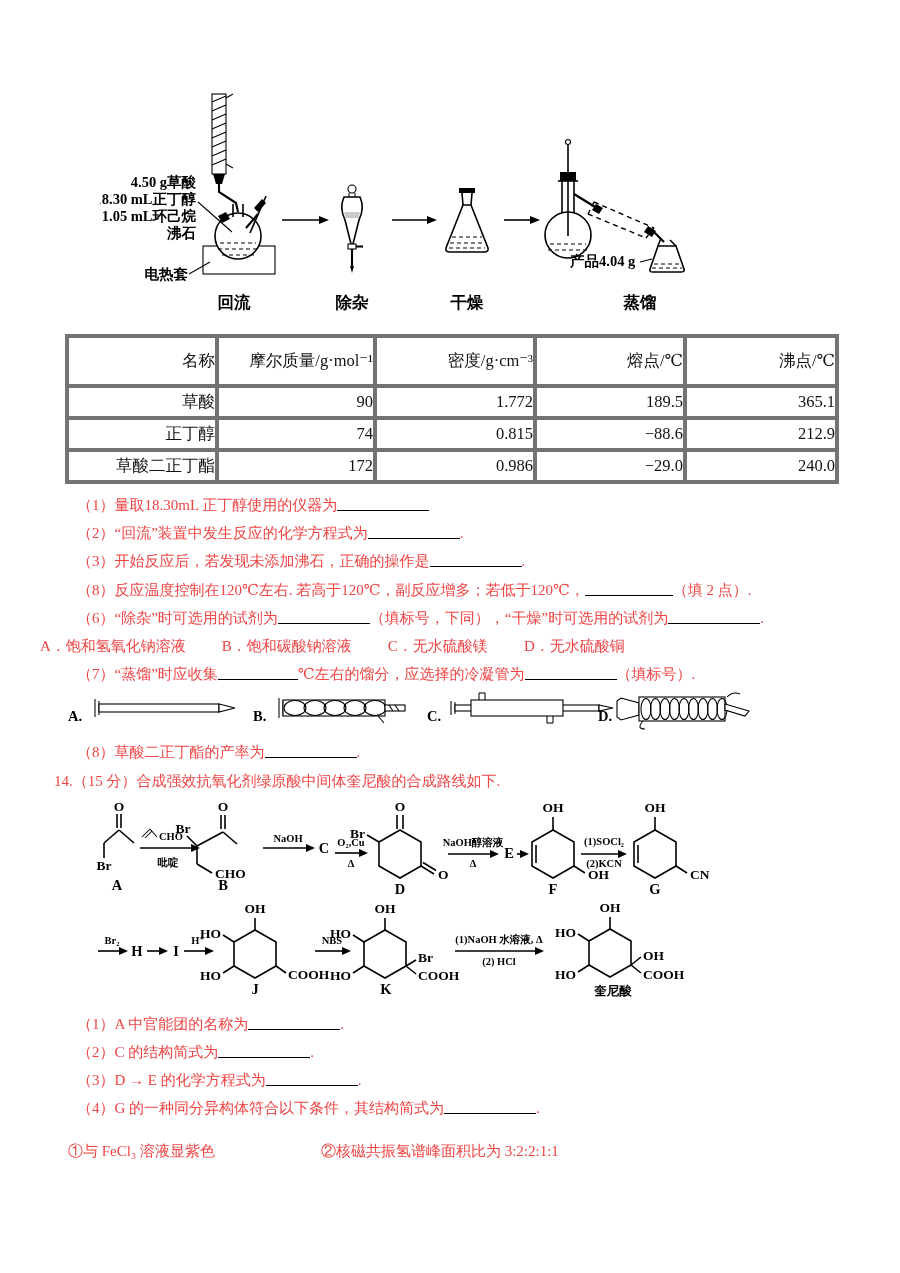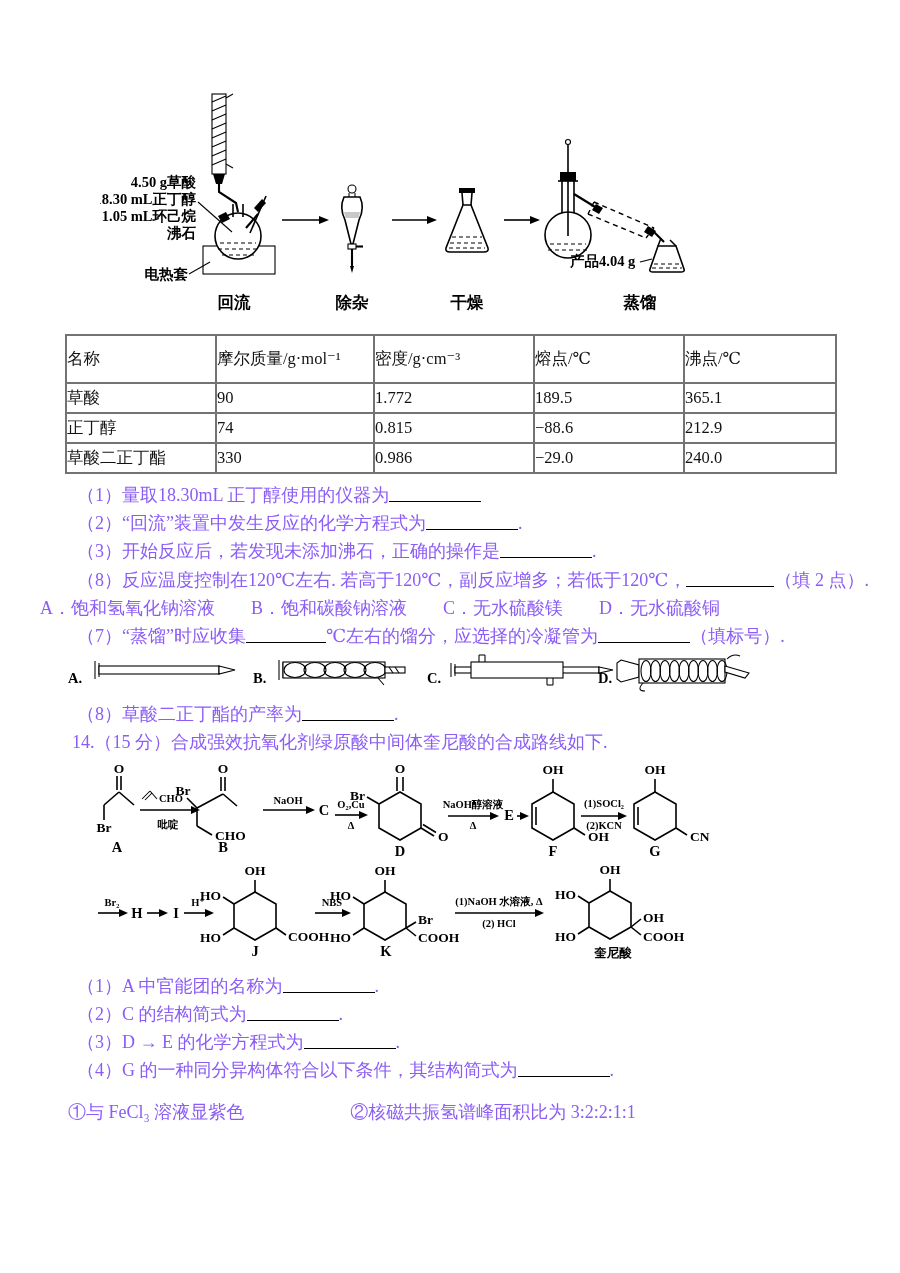--- a/index.html
+++ b/index.html
@@ -13,34 +13,34 @@
   .fig-app  { display:block; margin:86px 0 0 100px; }
   .fig-cond { display:block; margin:0 0 0 65px; }
   .fig-s1   { display:block; margin:1px 0 0 65px; }
   .fig-s2   { display:block; margin:0 0 0 65px; }
 
   table.ptable {
     border-collapse:collapse; margin:10px 0 0 65px;
     table-layout:fixed; border:1.5px solid #000;
   }
   .ptable th,.ptable td {
-    border:2px solid #737373; text-align:left; vertical-align:middle;
+    border:4px solid #737373; text-align:right; vertical-align:middle;
     font-weight:normal; font-size:16.5px; padding:0;
   }
   .ptable th { height:46px; }
   .ptable td { height:28px; }
 
   .qblock { margin-top:7px; }
   .q, .opts, .q14head, .conds {
-    margin:0; font-size:18px; line-height:28.2px; white-space:nowrap;
-    color:#8b5cf6;
+    margin:0; font-size:15px; line-height:28.2px; white-space:nowrap;
+    color:#ef4444;
   }
   .q       { padding-left:77px; }
   .opts    { padding-left:40px; }
-  .q14head { padding-left:72px; }
+  .q14head { padding-left:54px; }
   .conds   { padding-left:68px; margin-top:14px; }
   .opt  { margin-right:36px; }
   .cond1 { margin-right:106px; }
 
   .blank {
     display:inline-block; min-width:92px; height:14px;
     border-bottom:1.2px solid #000; vertical-align:-1px;
   }
   .blank.w80 { min-width:80px; }
   .blank.w88 { min-width:88px; }
@@ -203,33 +203,34 @@
     </tr>
     <tr>
       <td>正丁醇</td>
       <td>74</td>
       <td>0.815</td>
       <td>−88.6</td>
       <td>212.9</td>
     </tr>
     <tr>
       <td>草酸二正丁酯</td>
-      <td>330</td>
+      <td>172</td>
       <td>0.986</td>
       <td>−29.0</td>
       <td>240.0</td>
     </tr>
   </tbody>
     </table>
 
   <div class="qblock">
     <p class="q"><span>（1）量取18.30mL 正丁醇使用的仪器为</span><span class="blank"></span></p>
     <p class="q"><span>（2）“回流”装置中发生反应的化学方程式为</span><span class="blank"></span><span>.</span></p>
     <p class="q"><span>（3）开始反应后，若发现未添加沸石，正确的操作是</span><span class="blank"></span><span>.</span></p>
     <p class="q"><span>（8）反应温度控制在120℃左右. 若高于120℃，副反应增多；若低于120℃，</span><span class="blank w88"></span><span>（填 2 点）.</span></p>
+    <p class="q"><span>（6）“除杂”时可选用的试剂为</span><span class="blank"></span><span>（填标号，下同），“干燥”时可选用的试剂为</span><span class="blank"></span><span>.</span></p>
     <p class="opts">
       <span class="opt">A．饱和氢氧化钠溶液</span><span class="opt">B．饱和碳酸钠溶液</span><span class="opt">C．无水硫酸镁</span><span>D．无水硫酸铜</span>
     </p>
     <p class="q"><span>（7）“蒸馏”时应收集</span><span class="blank w80"></span><span>℃左右的馏分，应选择的冷凝管为</span><span class="blank"></span><span>（填标号）.</span></p>
 
     <svg class="fig-cond" width="770" height="50" viewBox="0 0 770 50">
       <text x="3" y="33" class="lbl">A.</text>
       <g>
         <line x1="30" y1="11" x2="30" y2="29" class="lnt"></line>
         <line x1="34" y1="13" x2="34" y2="27" class="lnt"></line>

